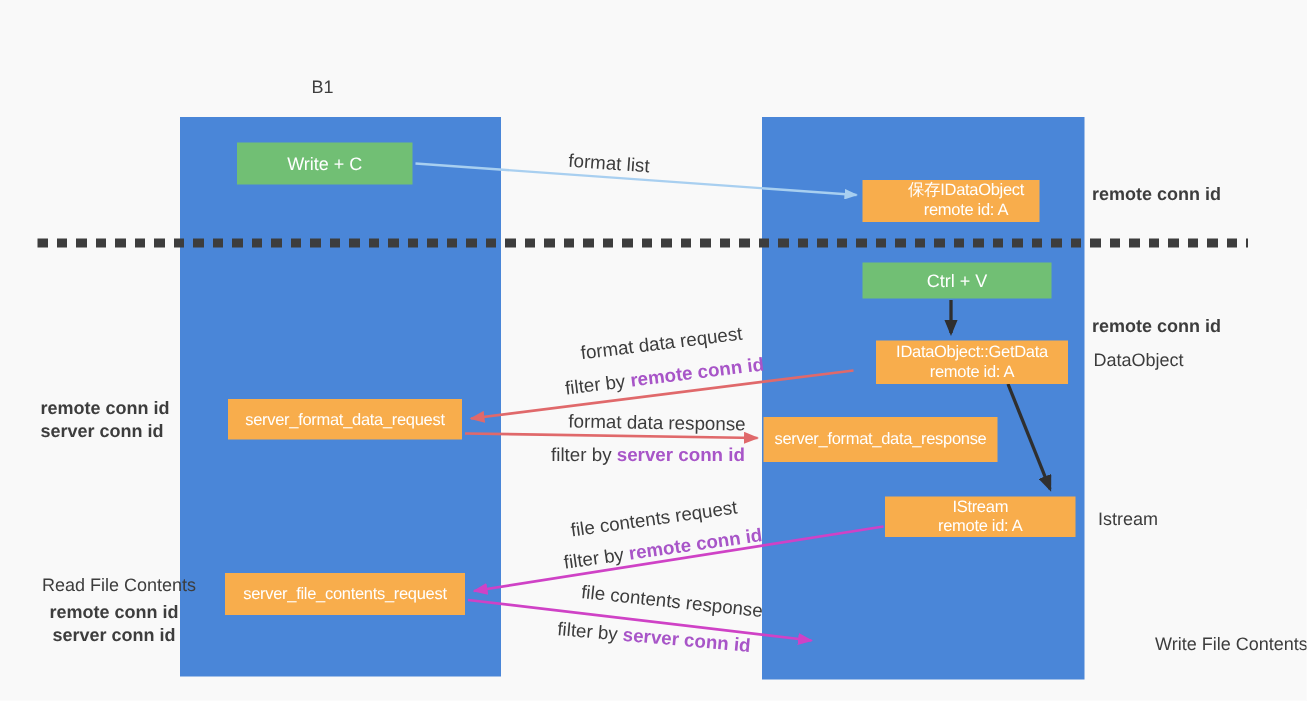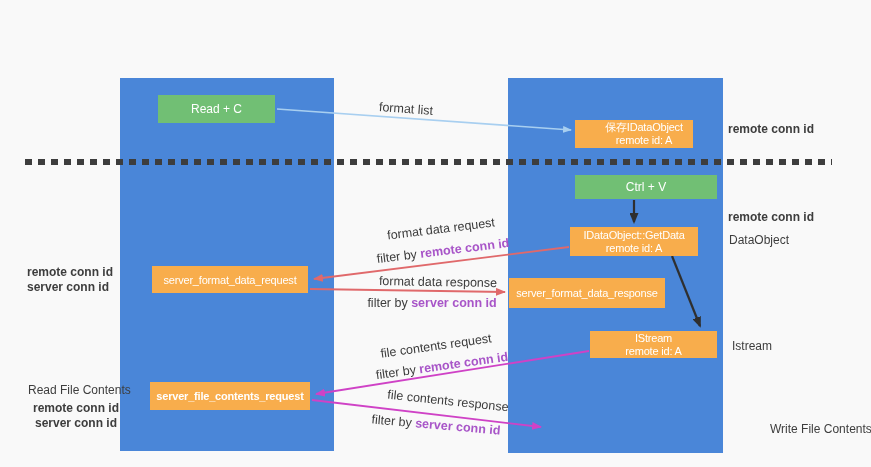--- a/index.html
+++ b/index.html
@@ -34,40 +34,41 @@
   .f-salmon{fill:var(--arrow-salmon);} .f-magenta{fill:var(--arrow-magenta);}
 
   .node{position:absolute;z-index:4;display:flex;flex-direction:column;align-items:center;
         justify-content:center;color:#fff;text-align:center;white-space:nowrap;}
   .node.green{background:var(--box-green);font-size:12px;}
   .node.orange{background:var(--box-orange);font-size:11px;letter-spacing:-0.2px;}
   .node .l2{line-height:13px;}
 
   .n-ctrlc{left:158px;top:95px;width:117px;height:28px;}
   .n-save{left:575px;top:120px;width:118px;height:28px;padding-left:20px;}
-  .n-ctrlv{left:575px;top:175px;width:142px;height:24px;}
-  .n-getdata{left:570px;top:227px;width:128px;height:29px;}
+  .n-ctrlv{left:575px;top:175px;width:126px;height:24px;}
+  .n-getdata{left:584px;top:227px;width:128px;height:29px;}
   .n-fmtreq{left:152px;top:266px;width:156px;height:27px;}
   .n-fmtresp{left:509px;top:278px;width:156px;height:30px;}
   .n-istream{left:590px;top:331px;width:127px;height:27px;}
-  .n-filereq{left:150px;top:382px;width:160px;height:28px;font-weight:bold;}
+  .n-filereq{left:150px;top:382px;width:160px;height:28px;}
   .n-fileresp{left:545px;top:415px;width:160px;height:28px;}
 
   .alabel{position:absolute;z-index:5;font-size:12.5px;color:#3c3c3c;white-space:nowrap;}
   .purple{color:var(--text-purple);} .greentx{color:var(--text-green);} .bold{font-weight:bold;}
 
   .ann{position:absolute;z-index:5;font-size:12px;color:var(--text-dark);white-space:nowrap;}
 </style>
 </head>
 <body>
 
 <div class="stage">
 
 
   <div class="lane-header left">
+    <div>B1</div>
   </div>
 
   <div class="column left"></div>
   <div class="column right"></div>
 
   <div class="dashes"></div>
 
   <svg class="arrows" width="871" height="467">
     <defs>
       <marker id="mb" markerWidth="9" markerHeight="7" refX="8" refY="3.5" orient="auto" markerUnits="userSpaceOnUse">
@@ -86,21 +87,21 @@
     <line x1="277" y1="109" x2="571" y2="130" class="l-blue" marker-end="url(#mb)"></line>
     <line x1="634" y1="200" x2="634" y2="222" class="l-black" marker-end="url(#mk)"></line>
     <line x1="569" y1="247" x2="314" y2="279" class="l-salmon" marker-end="url(#ms)"></line>
     <line x1="310" y1="289" x2="505" y2="292" class="l-salmon" marker-end="url(#ms)"></line>
     <line x1="672" y1="256" x2="700" y2="326" class="l-black" marker-end="url(#mk)"></line>
     <line x1="589" y1="351" x2="316" y2="394" class="l-magenta" marker-end="url(#mm)"></line>
     <line x1="312" y1="400" x2="541" y2="427" class="l-magenta" marker-end="url(#mm)"></line>
   </svg>
 
   <div class="node green n-ctrlc">
-    <div>Read + C</div>
+    <div>Write + C</div>
   </div>
 
   <div class="node orange n-save">
     <div class="l2">保存IDataObject</div>
     <div class="l2">remote id: A</div>
   </div>
 
   <div class="node green n-ctrlv">
     <div>Ctrl + V</div>
   </div>

